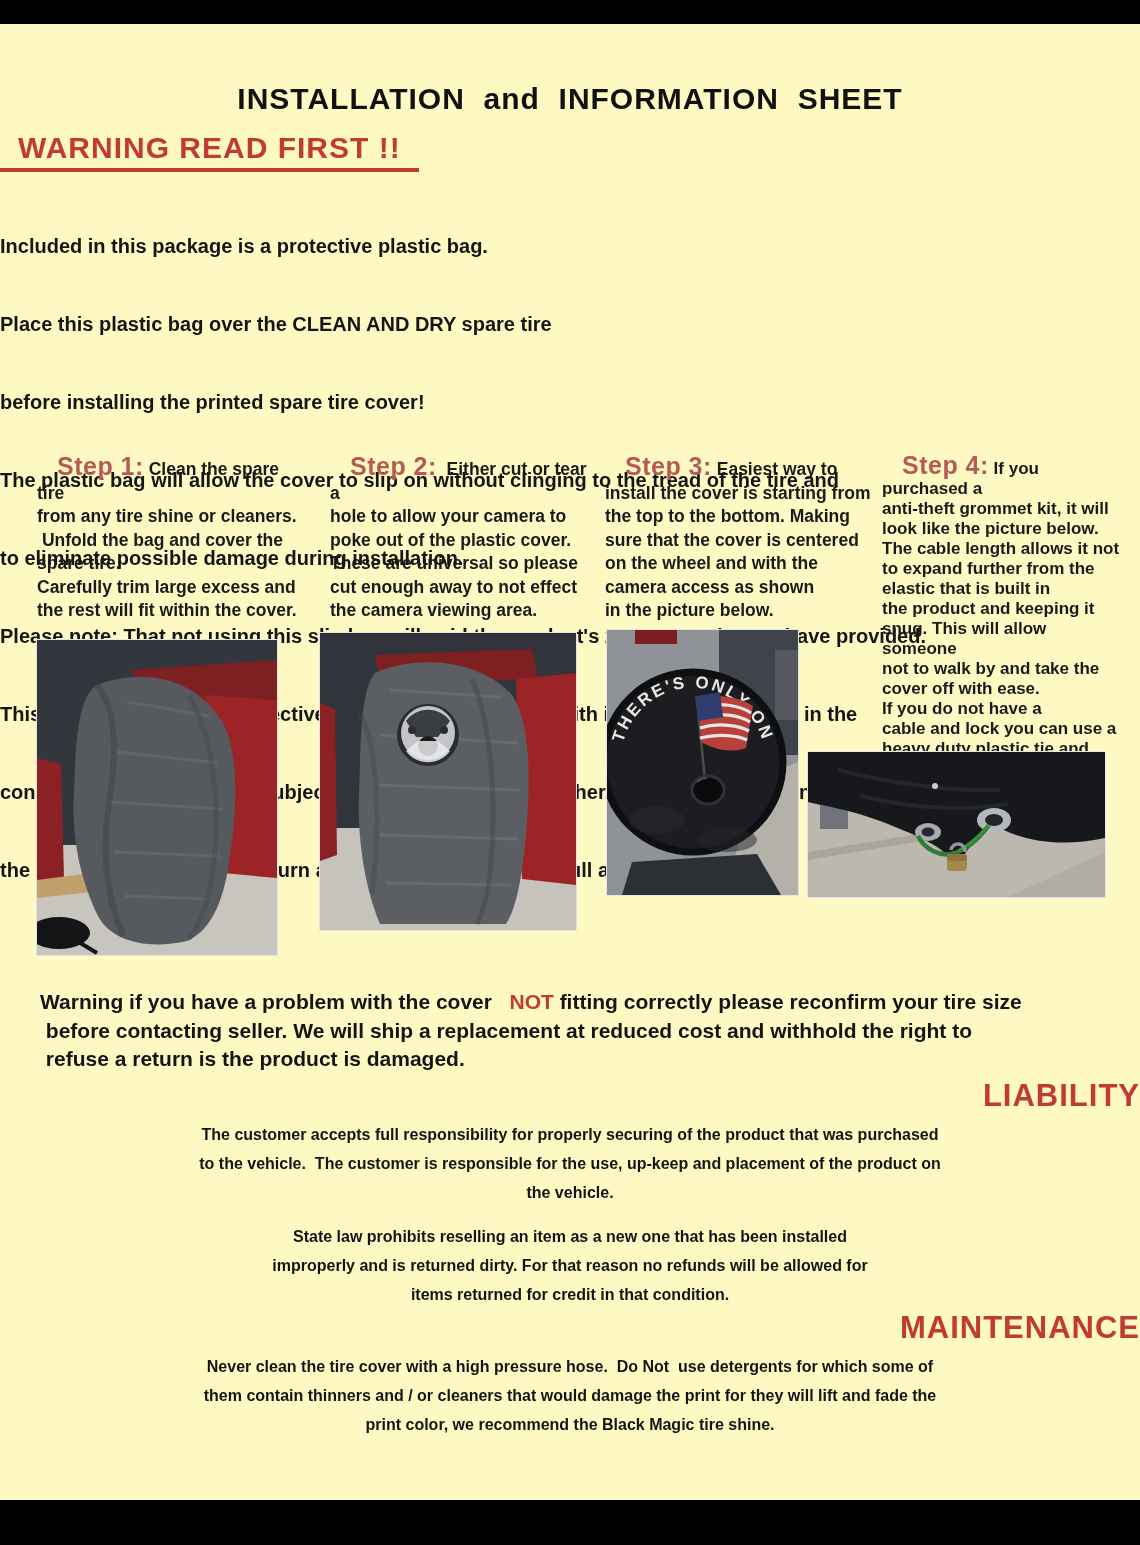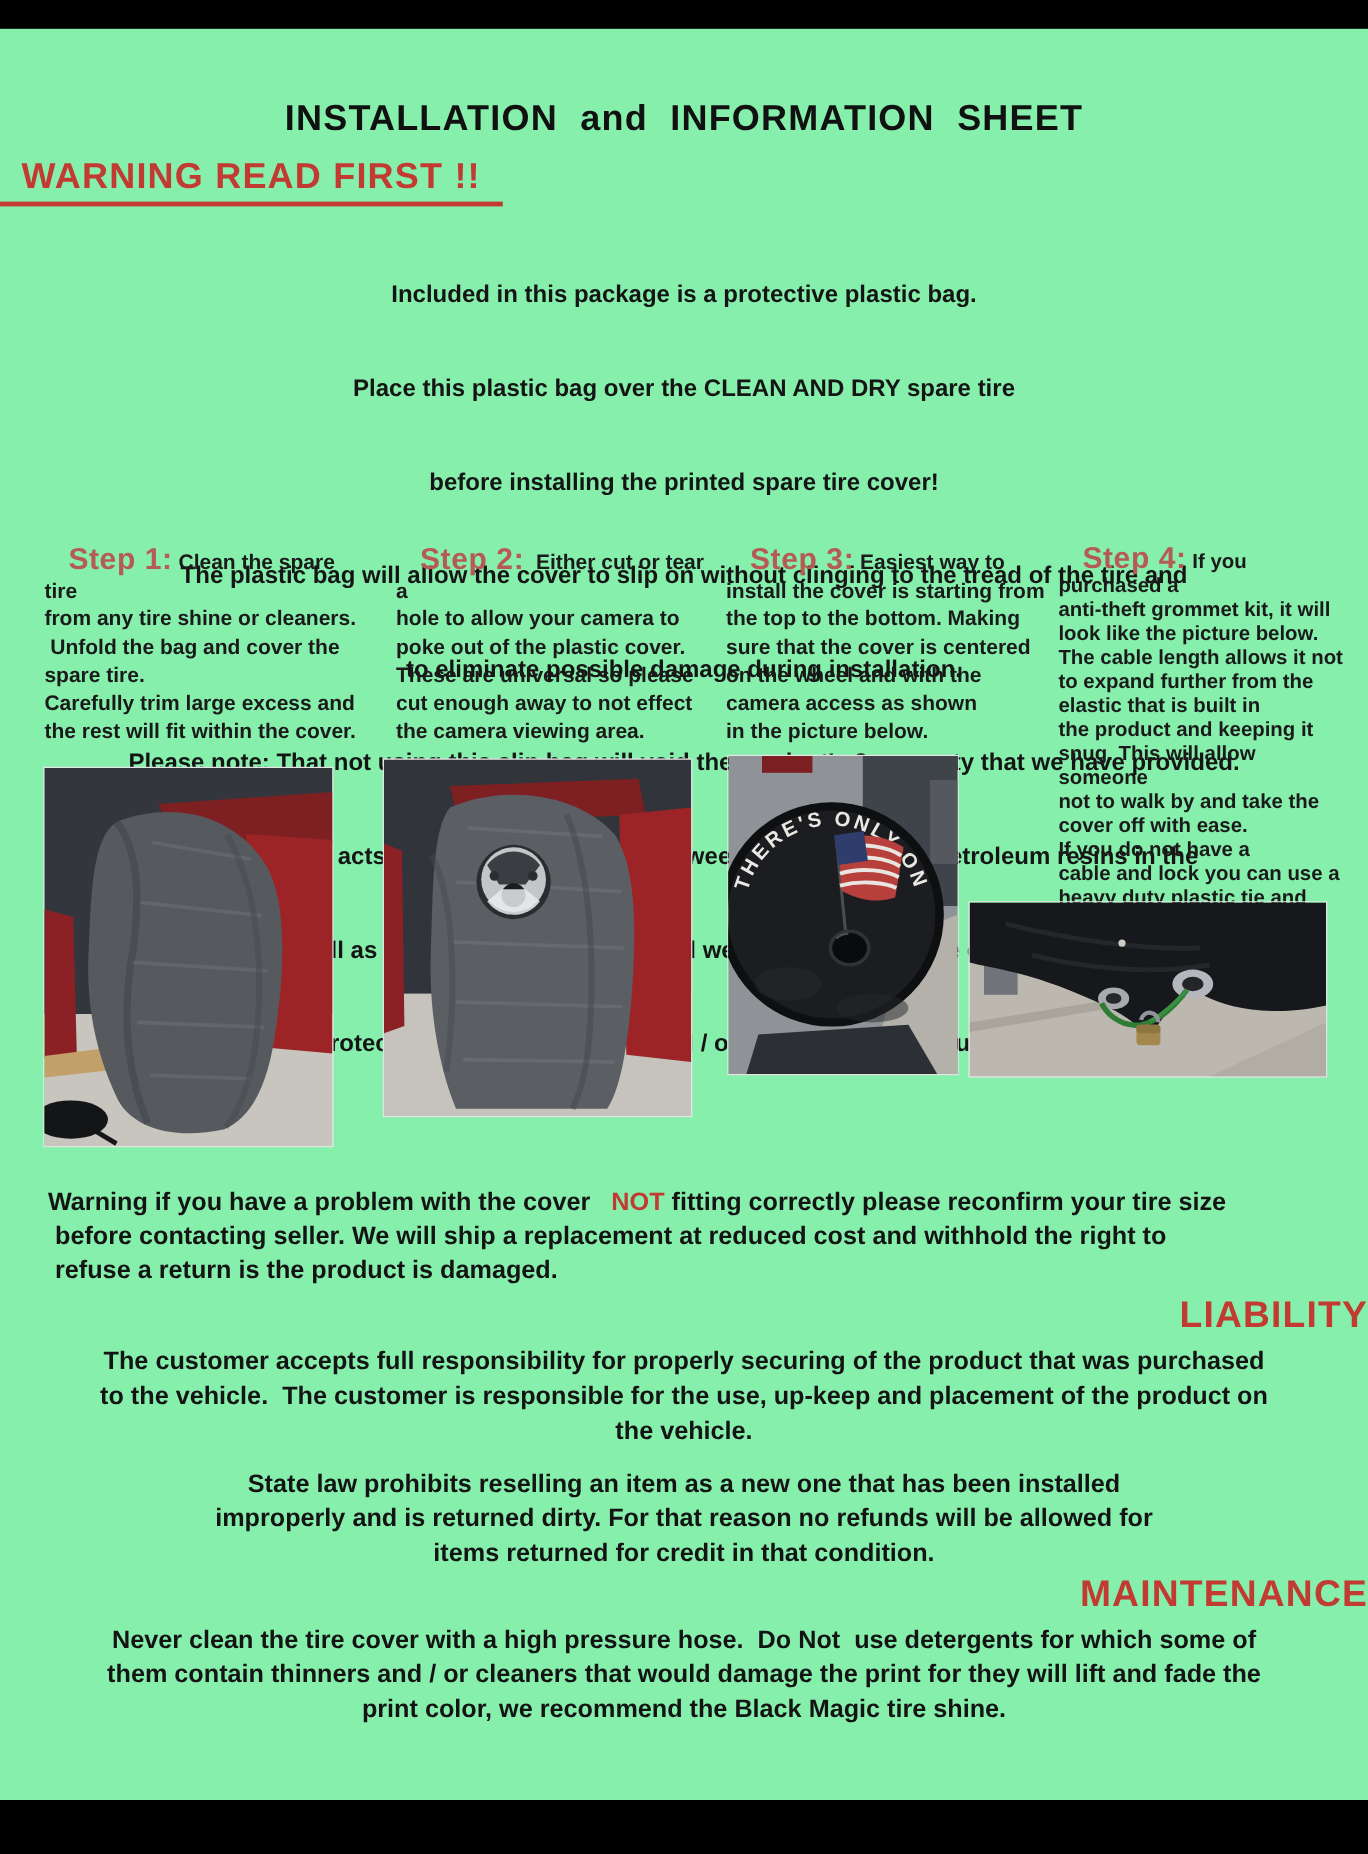--- a/index.html
+++ b/index.html
@@ -1,30 +1,30 @@
 <!DOCTYPE html>
 <html><head>
 <meta charset="utf-8">
 <style>
   html,body{margin:0;padding:0;background:#ffffff;}
   #sheet{
-    position:relative;width:1140px;height:1545px;background:#86efac;overflow:hidden;
+    position:relative;width:1140px;height:1545px;background:#fef9c3;overflow:hidden;
     font-family:"Liberation Sans","DejaVu Sans",sans-serif;font-weight:bold;color:#121212;
   }
   .bar{position:absolute;left:0;width:1140px;background:#000000;}
   #bar-top{top:0;height:24px;}
   #bar-bottom{top:1500px;height:45px;}
 
   #doc-title{position:absolute;top:82px;left:0;width:1140px;text-align:center;
     font-size:30px;letter-spacing:1px;white-space:pre;color:#111111;}
   #warn-first{position:absolute;top:131px;left:0;width:1140px;text-align:left;}
   #warn-first span{display:inline-block;font-size:30px;letter-spacing:1px;color:#c23b33;
     border-bottom:4px solid #c23b33;padding:0 18px 3px 18px;white-space:pre;}
 
-  #intro{position:absolute;top:181px;left:0;width:1140px;text-align:center;
+  #intro{position:absolute;top:181px;left:0;width:1140px;text-align:left;
     font-size:20px;line-height:26px;white-space:pre-wrap;color:#151515;}
 
   .step{position:absolute;top:455px;font-size:17.5px;line-height:23.5px;white-space:pre-wrap;color:#1a1a1a;}
   .step .lbl{font-size:25px;color:#b55a54;letter-spacing:0.5px;margin-left:20px;}
   #step-1{left:37px;width:262px;}
   #step-2{left:330px;width:268px;}
   #step-3{left:605px;width:272px;}
   #step-4{left:882px;width:240px;font-size:17px;line-height:20px;}
 
   .photo{position:absolute;box-shadow:0 0 0 1px #e4e4e4;}
@@ -36,21 +36,21 @@
 
   #warning-note{position:absolute;top:988px;left:40px;width:1064px;
     font-size:21px;line-height:28.5px;white-space:pre-wrap;color:#141414;}
   #warning-note .red{color:#c23b33;}
 
   .red-heading{position:absolute;left:0;width:1140px;text-align:right;
     font-size:31px;letter-spacing:1px;color:#c23b33;}
   #liability-heading{top:1078px;}
   #maintenance-heading{top:1310px;}
 
-  .para{position:absolute;text-align:center;font-size:21px;line-height:29px;
+  .para{position:absolute;text-align:center;font-size:16px;line-height:29px;
     white-space:pre-wrap;color:#141414;}
   #liability-para{top:1120px;left:35px;width:1070px;}
   #statelaw-para{top:1222px;left:150px;width:840px;}
   #maintenance-para{top:1352px;left:30px;width:1080px;}
 </style>
 </head>
 <body>
 
 <div id="sheet">
 

